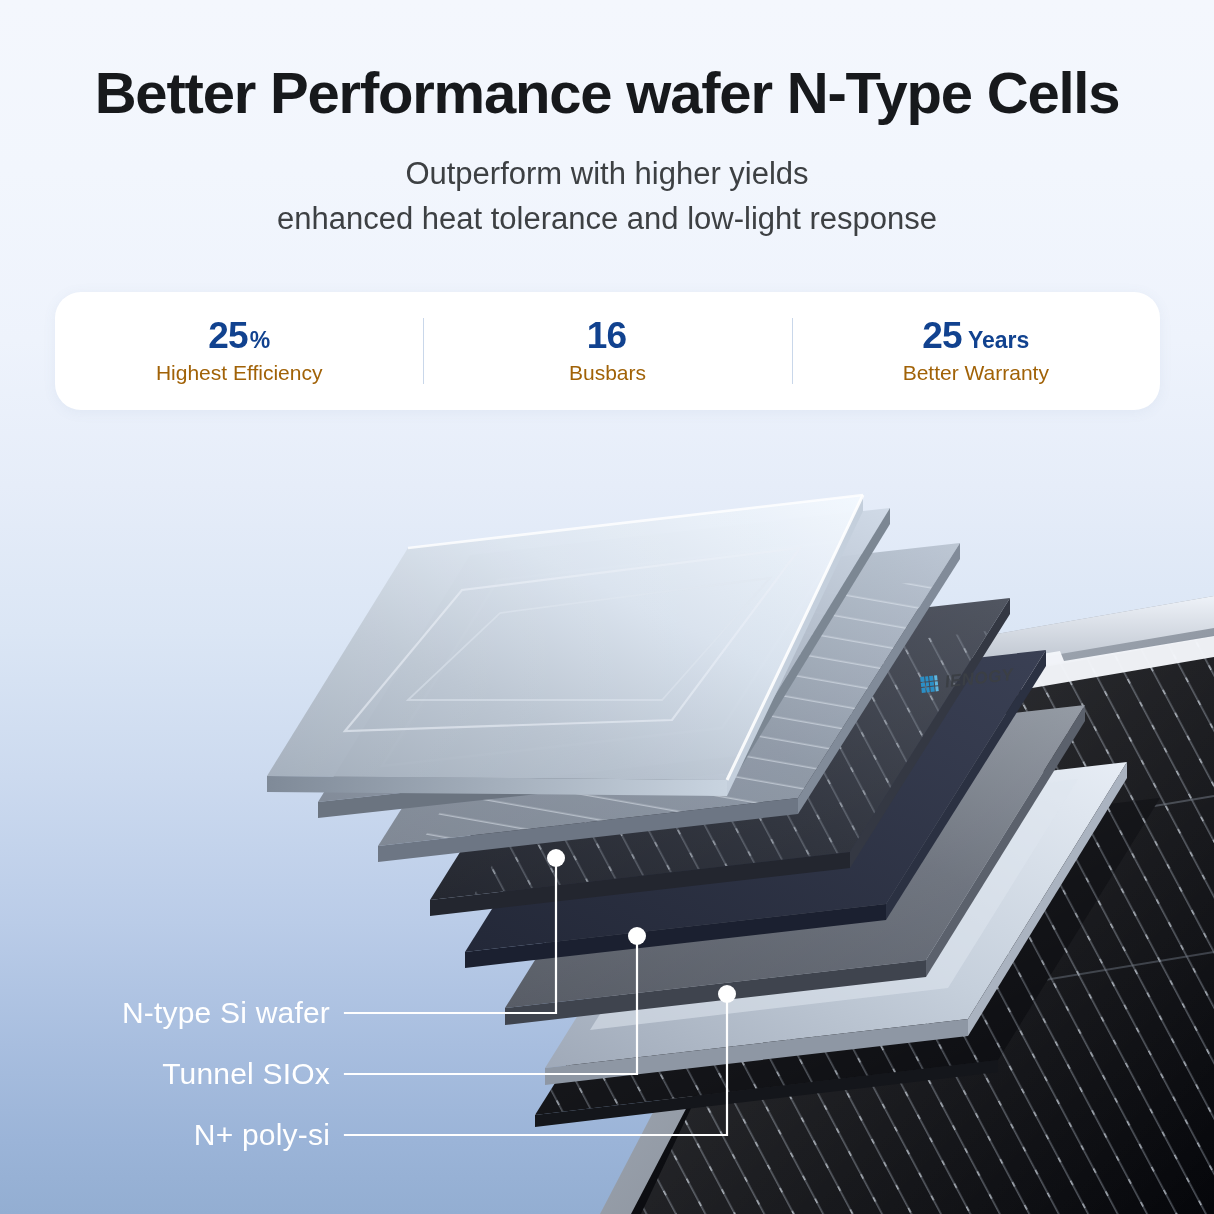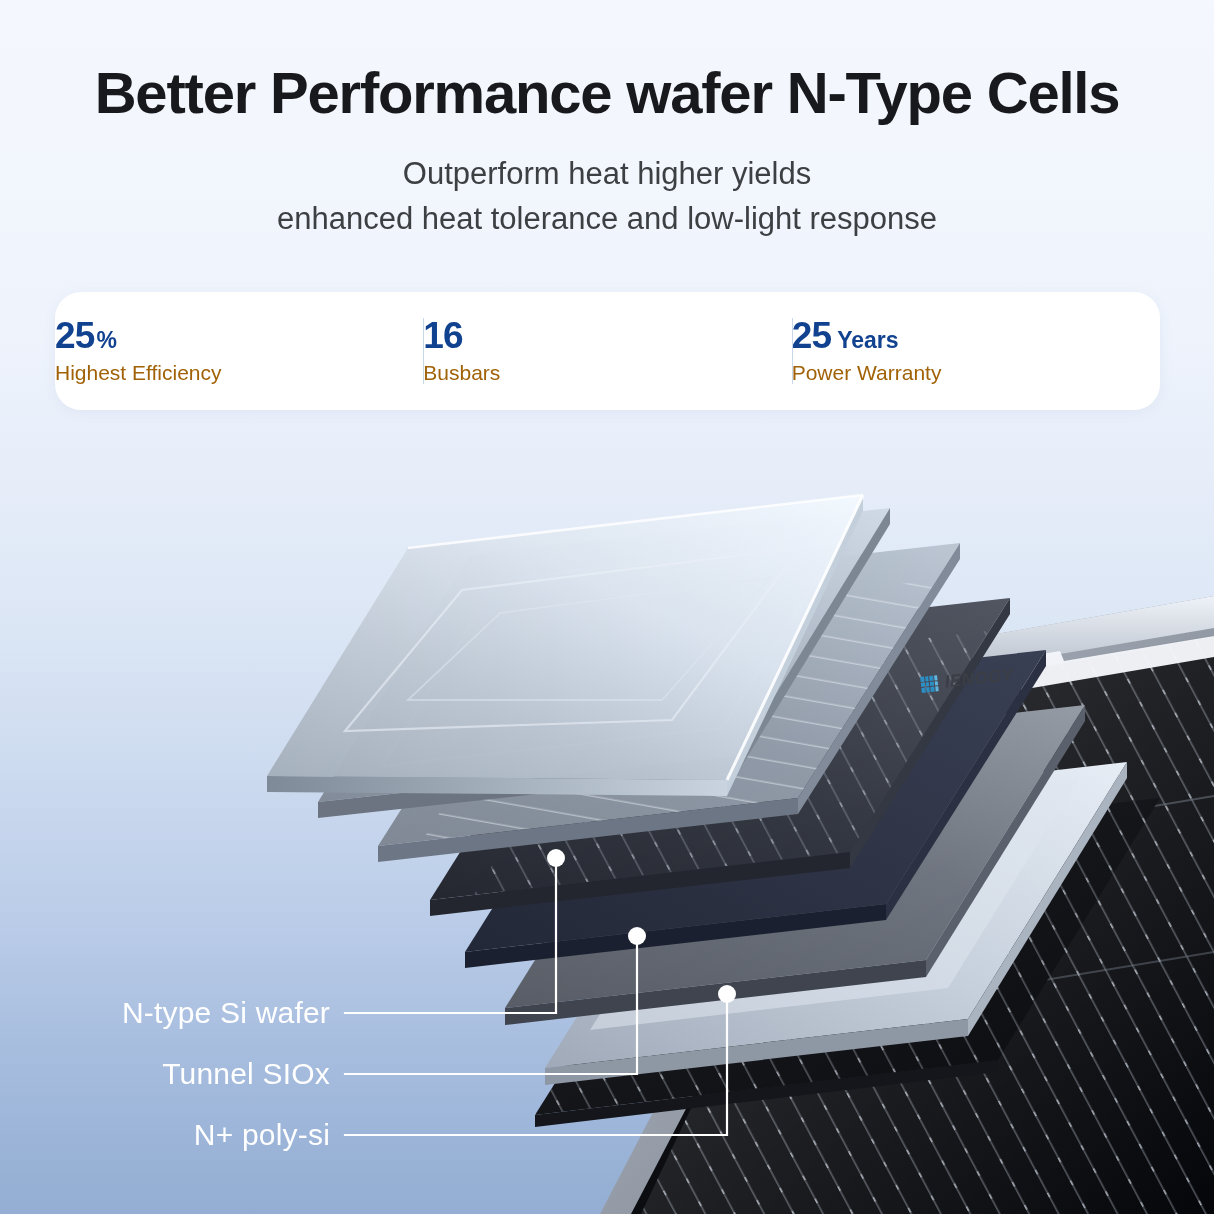--- a/index.html
+++ b/index.html
@@ -42,21 +42,21 @@
     position:absolute; left:55px; top:292px;
     width:1105px; height:118px;
     background:#ffffff;
     border-radius:26px;
     display:flex; align-items:center;
     box-shadow:0 2px 14px rgba(80,110,160,0.07);
   }
   .stat {
     flex:1 1 0; position:relative;
     display:flex; flex-direction:column;
-    align-items:flex-start; justify-content:center;
+    align-items:center; justify-content:center;
     height:100%;
   }
   .stat + .stat::before {
     content:""; position:absolute; left:0; top:26px;
     width:1px; height:66px; background:#c9d7ea;
   }
   .stat-value {
     color:#11428f;
     font-weight:bold;
     line-height:1;
@@ -299,21 +299,21 @@
     </g>
     <g fill="#ffffff">
       <circle cx="556" cy="858" r="9"></circle>
       <circle cx="637" cy="936" r="9"></circle>
       <circle cx="727" cy="994" r="9"></circle>
     </g>
   </svg>
 
   <h1 class="headline">Better Performance wafer N-Type Cells</h1>
   <div class="subtitle">
-    <div>Outperform heat higher yields</div>
+    <div>Outperform with higher yields</div>
     <div>enhanced heat tolerance and low-light response</div>
   </div>
 
   <div class="stats-card">
 
     <div class="stat">
       <div class="stat-value">
         <span class="stat-num">25</span>
         <span class="stat-unit">%</span>
       </div>
@@ -327,21 +327,21 @@
       </div>
       <div class="stat-label">Busbars</div>
     </div>
 
 
     <div class="stat">
       <div class="stat-value">
         <span class="stat-num">25</span>
         <span class="stat-unit wide">Years</span>
       </div>
-      <div class="stat-label">Power Warranty</div>
+      <div class="stat-label">Better Warranty</div>
     </div>
 
   </div>
 
   <div class="callout-label" id="lbl1">Tunnel SIOx</div>
   <div class="callout-label" id="lbl0">N-type Si wafer</div>
   <div class="callout-label" id="lbl2">N+ poly-si</div>
 
   <div class="logo-wrap">
     <span class="logo-mark">

